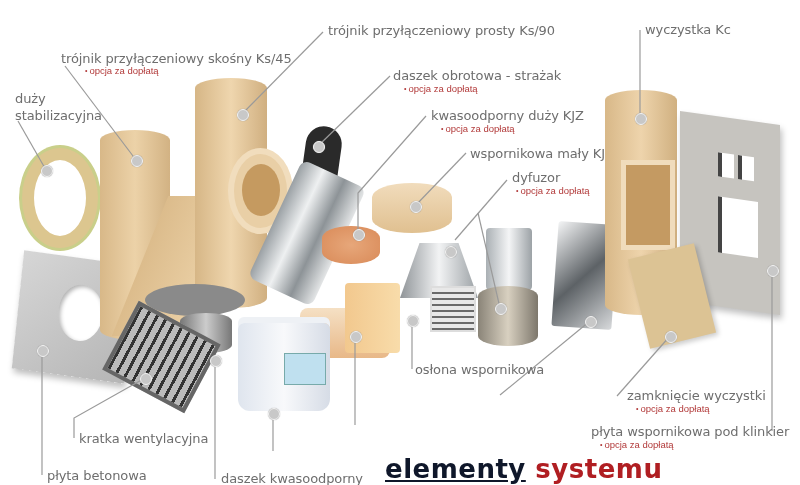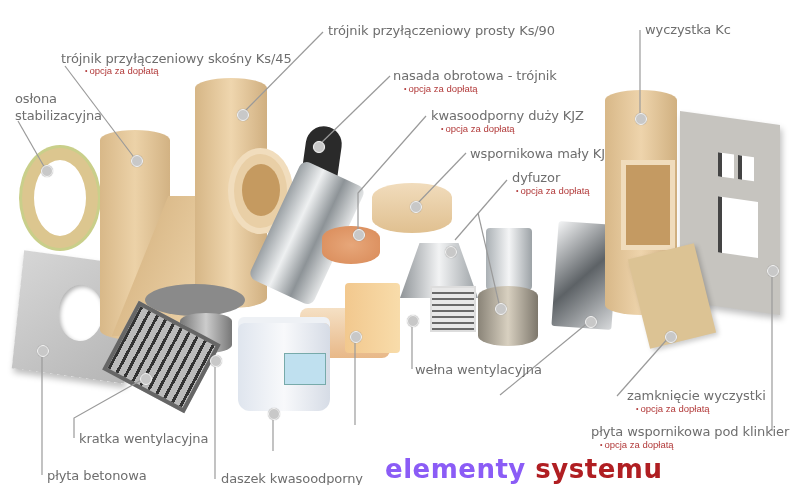--- a/index.html
+++ b/index.html
@@ -4,21 +4,21 @@
 <style>
   html, body { margin:0; padding:0; }
   body { width:800px; height:485px; background:#ffffff; position:relative; overflow:hidden;
          font-family:"DejaVu Sans", sans-serif; }
   .stage { position:absolute; left:0; top:18px; width:800px; height:485px; }
   .lbl { position:absolute; color:#6e6e6e; font-size:13px; line-height:15px; white-space:nowrap; letter-spacing:-0.1px; }
   .opt { position:absolute; color:#b23a3a; font-size:9.5px; line-height:11px; white-space:nowrap; font-family:"Liberation Sans", sans-serif; }
   .opt::before { content:"• "; font-size:7px; vertical-align:top; }
   .title { position:absolute; left:385px; top:436px; font-size:26px; font-weight:bold; letter-spacing:0.5px;
            font-family:"DejaVu Sans", sans-serif; }
-  .title .t1 { color:#8b5cf6; }
+  .title .t1 { color:#0f172a;text-decoration:underline; }
   .title .t2 { color:#b01e22; }
   svg.lines { position:absolute; left:0; top:0; }
   .shape { position:absolute; }
   .dot { position:absolute; width:10px; height:10px; border-radius:50%; background:#c8c8c8; border:1px solid #f4f4f4; box-shadow:0 0 1px #888; }
 </style>
 </head>
 <body>
 
 <div class="stage">
 
@@ -117,37 +117,37 @@
   <div class="dot" style="left:140px;top:355px"></div>
   <div class="dot" style="left:37px;top:327px"></div>
   <div class="dot" style="left:665px;top:313px"></div>
   <div class="dot" style="left:767px;top:247px"></div>
 
   <div class="lbl" style="left:328px;top:5px">trójnik przyłączeniowy prosty Ks/90</div>
 
   <div class="lbl" style="left:61px;top:33px">trójnik przyłączeniowy skośny Ks/45</div>
   <div class="opt" style="left:85px;top:47px">opcja za dopłatą</div>
 
-  <div class="lbl" style="left:15px;top:73px">osłona</div>
+  <div class="lbl" style="left:15px;top:73px">duży</div>
   <div class="lbl" style="left:15px;top:90px">stabilizacyjna</div>
 
-  <div class="lbl" style="left:393px;top:50px">nasada obrotowa - trójnik</div>
+  <div class="lbl" style="left:393px;top:50px">daszek obrotowa - strażak</div>
   <div class="opt" style="left:404px;top:65px">opcja za dopłatą</div>
 
   <div class="lbl" style="left:431px;top:90px">kwasoodporny duży KJZ</div>
   <div class="opt" style="left:441px;top:105px">opcja za dopłatą</div>
 
   <div class="lbl" style="left:470px;top:128px">wspornikowa mały KJ</div>
 
   <div class="lbl" style="left:512px;top:152px">dyfuzor</div>
   <div class="opt" style="left:516px;top:167px">opcja za dopłatą</div>
 
   <div class="lbl" style="left:645px;top:4px">wyczystka Kc</div>
 
-  <div class="lbl" style="left:415px;top:344px">wełna wentylacyjna</div>
+  <div class="lbl" style="left:415px;top:344px">osłona wspornikowa</div>
 
 
 
 
   <div class="lbl" style="left:221px;top:453px">daszek kwasoodporny</div>
 
   <div class="lbl" style="left:79px;top:413px">kratka wentylacyjna</div>
 
   <div class="lbl" style="left:47px;top:450px">płyta betonowa</div>
 

